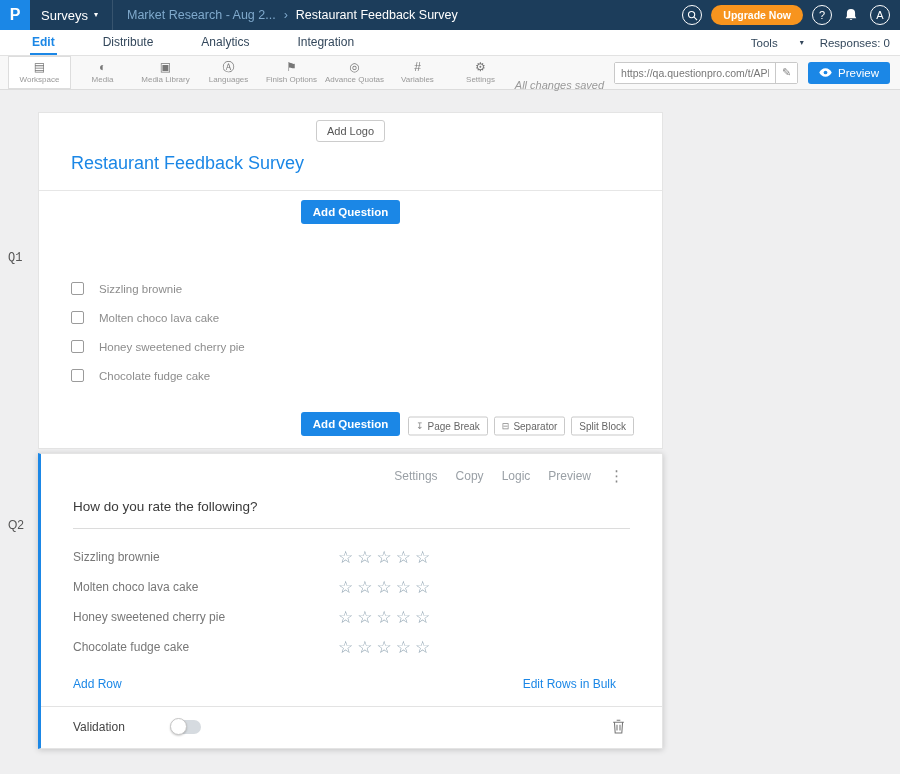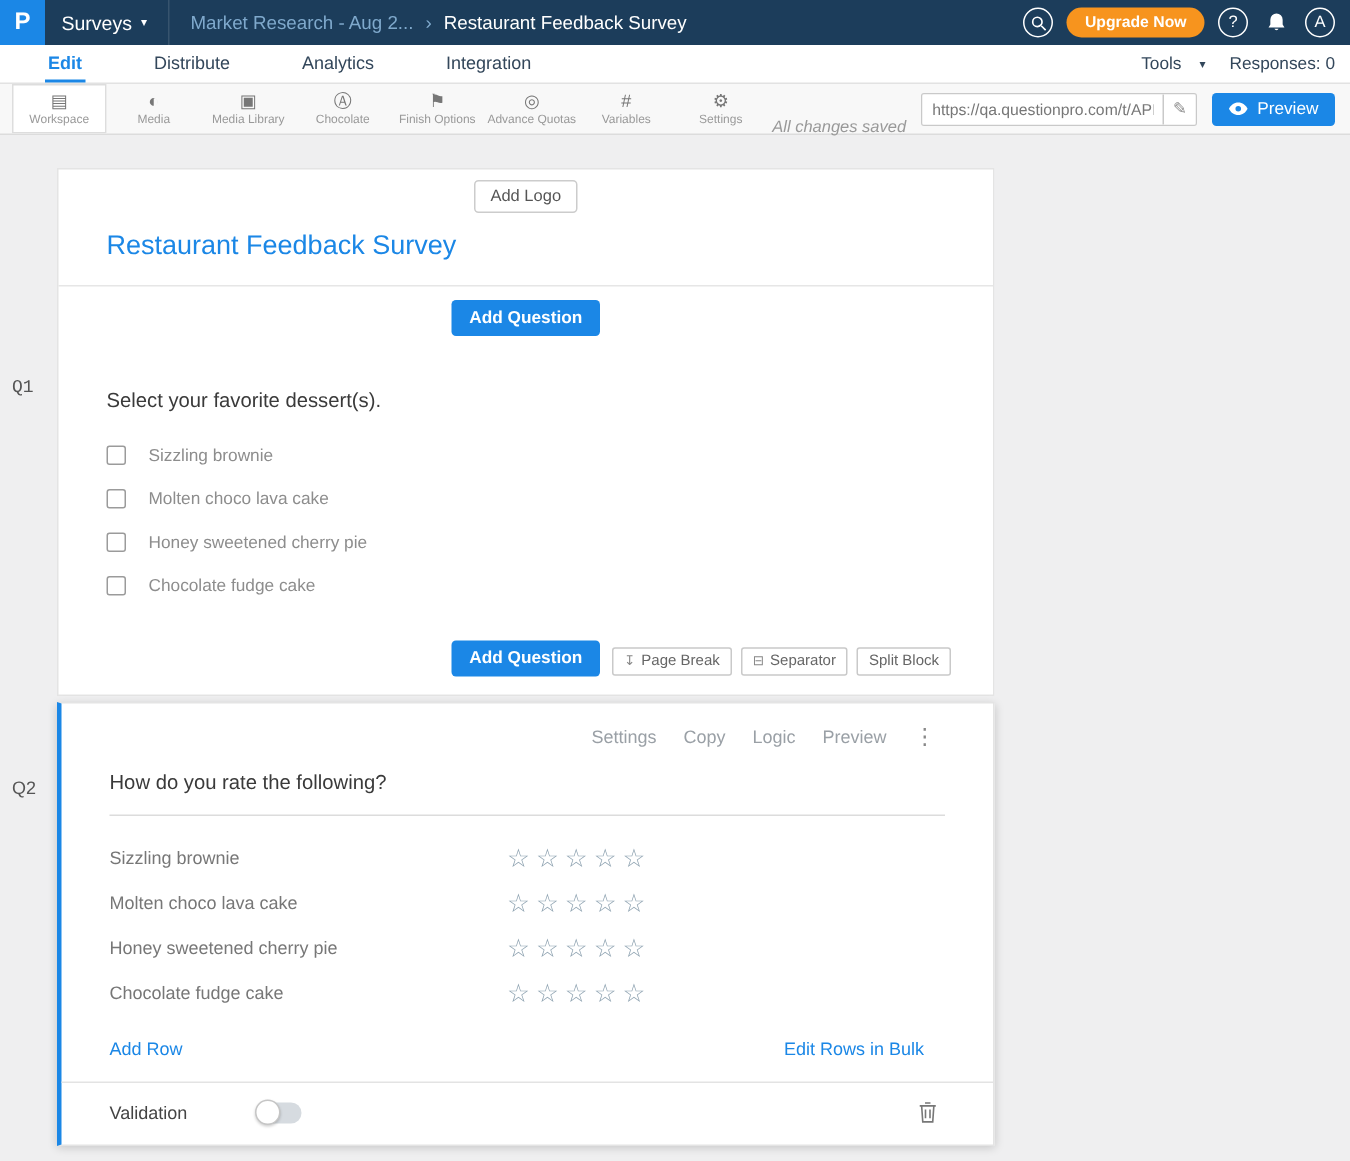--- a/index.html
+++ b/index.html
@@ -23,21 +23,21 @@
   .circle-outline{border:1px solid #fff;font-size:11px;}
   .upgrade{background:var(--orange);color:#fff;font-size:10.5px;font-weight:bold;padding:4px 12px;
            border-radius:11px;border:none;cursor:pointer;}
 
   
   .tabsbar{height:26px;background:#fff;border-bottom:1px solid #e2e2e2;display:flex;align-items:stretch;
            padding:0 10px;font-size:12px;color:#33475b;}
   .tab{margin-right:24px;display:flex;align-items:center;border-bottom:2px solid transparent;padding:0 2px;cursor:pointer;margin-left:20px;}
   .tab.active{color:var(--accent);border-bottom-color:var(--accent);font-weight:bold;}
   .tabs-right{margin-left:auto;display:flex;align-items:center;gap:16px;font-size:11.5px;}
-  .toolsmenu{display:flex;align-items:center;gap:12px;cursor:pointer;}
+  .toolsmenu{display:flex;align-items:center;gap:22px;cursor:pointer;}
   .responses{color:#33475b;}
 
   
   .toolbar{height:34px;background:#f8f8f8;border-bottom:1px solid #dcdcdc;display:flex;align-items:stretch;padding:0 8px;}
   .tool{width:63px;display:flex;flex-direction:column;align-items:center;justify-content:center;gap:1px;cursor:pointer;}
   .tool .ticon{font-size:12px;line-height:13px;color:#777;}
   .tool .tlabel{font-size:8px;color:#999;white-space:nowrap;}
   .tool.active{background:#fff;border:1px solid #ddd;}
   .toolbar-right{margin-left:auto;display:flex;align-items:center;gap:10px;padding-right:2px;}
   .saved{font-style:italic;font-size:11px;color:#999;margin-top:24px;}
@@ -155,21 +155,21 @@
   <div class="tool">
     <span class="ticon">◐</span>
     <span class="tlabel">Media</span>
   </div>
   <div class="tool">
     <span class="ticon">▣</span>
     <span class="tlabel">Media Library</span>
   </div>
   <div class="tool">
     <span class="ticon">Ⓐ</span>
-    <span class="tlabel">Chocolate</span>
+    <span class="tlabel">Languages</span>
   </div>
   <div class="tool">
     <span class="ticon">⚑</span>
     <span class="tlabel">Finish Options</span>
   </div>
   <div class="tool">
     <span class="ticon">◎</span>
     <span class="tlabel">Advance Quotas</span>
   </div>
   <div class="tool">
@@ -206,21 +206,20 @@
       <div class="logo-row">
         <button class="addlogo">Add Logo</button>
       </div>
       <h1 class="survey-title">Restaurant Feedback Survey</h1>
       <div class="hdivider"></div>
       <div class="addq-row">
         <button class="addq">Add Question</button>
       </div>
 
       <div class="q1block">
-        <div class="qtext">Select your favorite dessert(s).</div>
         <div class="options">
           <div class="option">
             <span class="checkbox"></span>
             <span class="optlabel">Sizzling brownie</span>
           </div>
           <div class="option">
             <span class="checkbox"></span>
             <span class="optlabel">Molten choco lava cake</span>
           </div>
           <div class="option">

